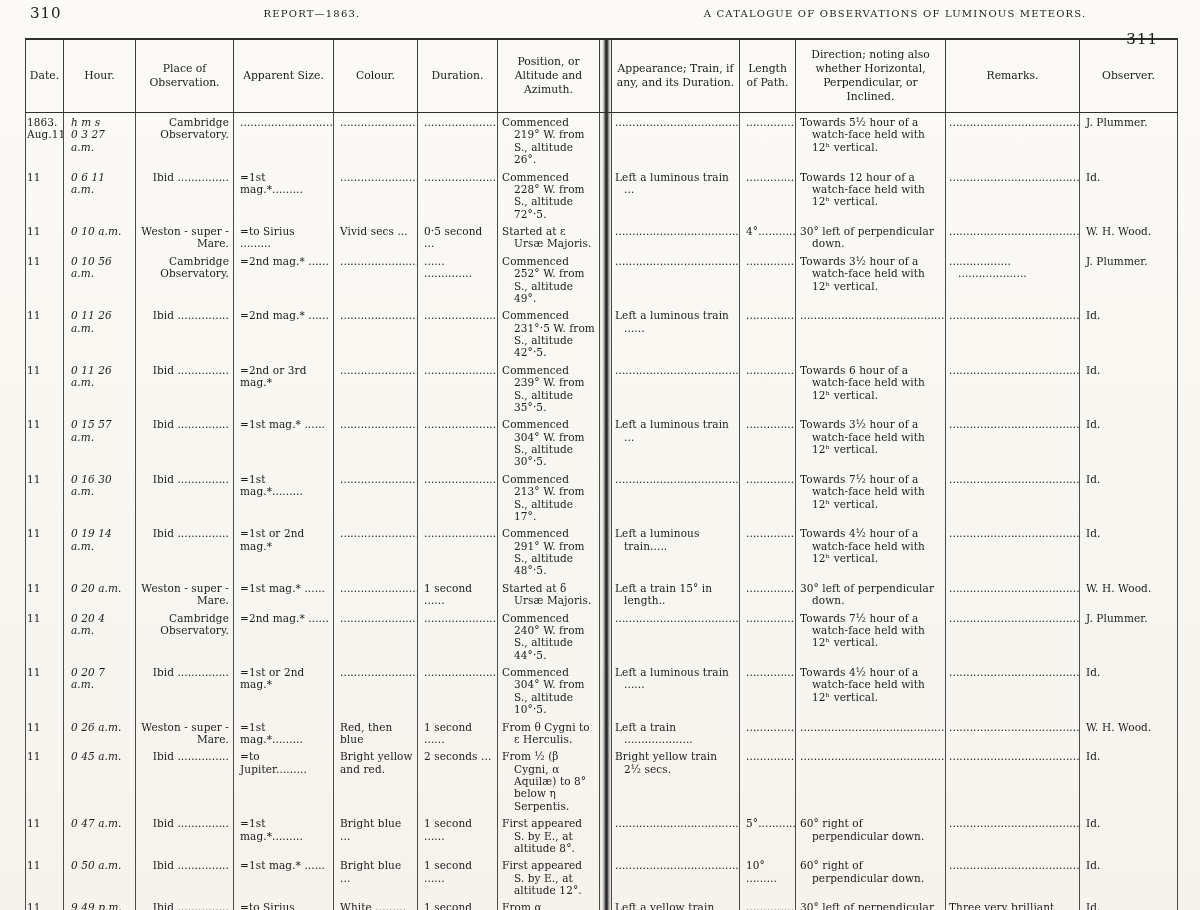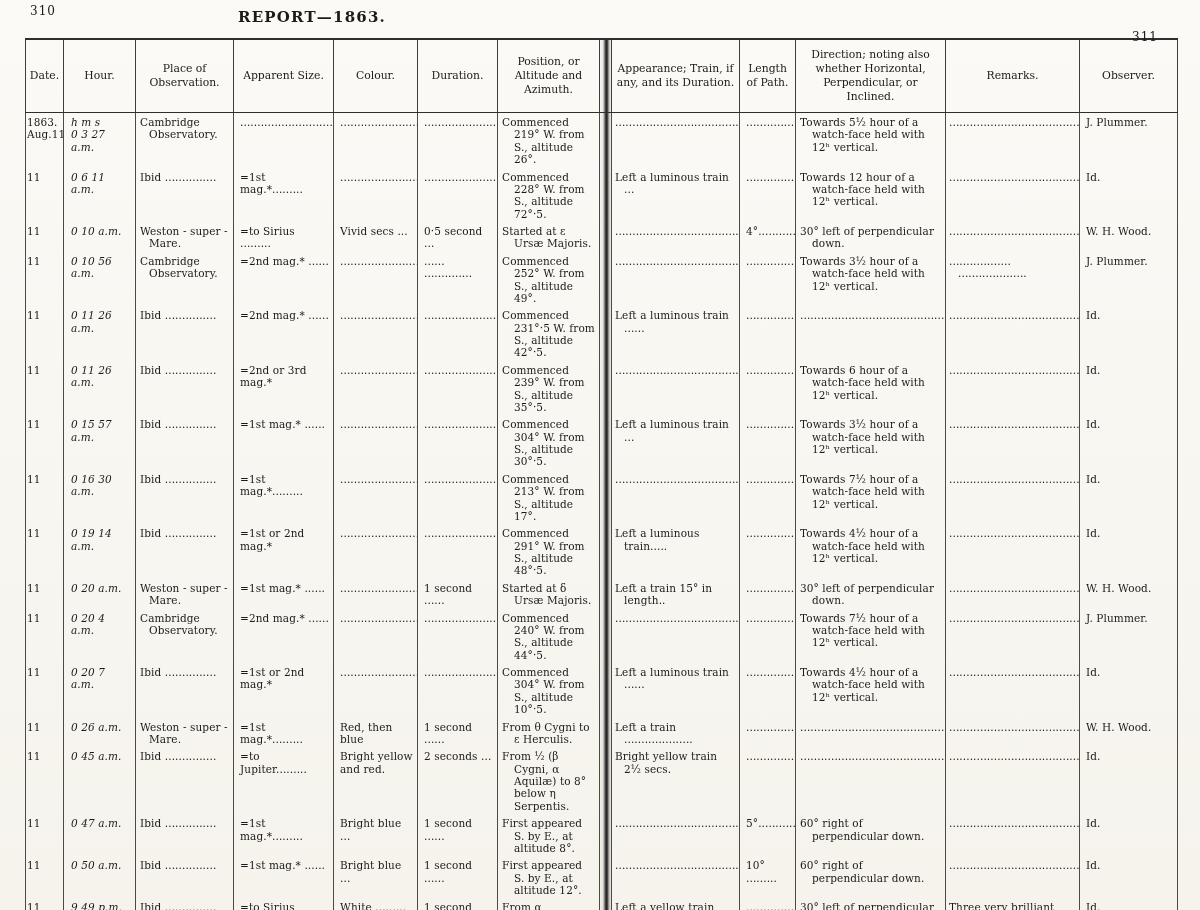--- a/index.html
+++ b/index.html
@@ -6,24 +6,24 @@
   body{
     width:1200px;height:910px;
     background:linear-gradient(#fbfaf6,#f5f3ec);
     font-family:"DejaVu Serif","Liberation Serif",serif;
     color:#1b1b1b;
     overflow:hidden;
   }
   .sheet{position:relative;width:1200px;height:910px;}
   
   .running-head{position:relative;height:30px;padding-top:6px;}
-  .pgnum{position:absolute;top:4px;font-size:12px;letter-spacing:1px;}
+  .pgnum{position:absolute;top:4px;font-size:15px;letter-spacing:1px;}
   .pg-left{left:30px;}
   .pg-right{right:42px;margin-top:26px;}
-  .rtitle{position:absolute;top:8px;font-size:15px;letter-spacing:1.2px;font-weight:bold;}
+  .rtitle{position:absolute;top:8px;font-size:10px;letter-spacing:1.2px;font-weight:normal;}
   .title-left{left:25px;width:574px;text-align:center;}
   .title-right{left:612px;width:566px;text-align:center;}
   
   table.catalogue{
     table-layout:fixed;width:1152px;margin-left:25px;margin-top:2px;
     border-collapse:collapse;
   }
   thead th{
     border:1px solid #3e3e3e;
     border-top:2px solid #2e2e2e;
@@ -46,31 +46,32 @@
   tbody tr:last-child td.gutter{border-bottom:none;}
   
   .c-date{white-space:pre-line;padding-left:1px;padding-right:3px;}
   .c-hour{white-space:pre-line;padding-left:7px;font-style:italic;}
   .c-place{padding-left:6px;text-indent:-0px;}
   .c-place,.c-size,.c-colour,.c-duration,.c-path,.c-observer{
     padding-left:6px;
   }
   .c-position,.c-direction{padding-left:16px;text-indent:-12px;}
   .c-appearance,.c-remarks{padding-left:12px;text-indent:-9px;}
-  .c-place{padding-left:13px;text-indent:-9px;}
+  .c-place{padding-left:13px;text-indent:-9px;text-align:right;}
   tbody td{letter-spacing:0.1px;}
 </style>
 </head>
 <body>
 
 <div class="sheet">
 
   <div class="running-head">
     <span class="pgnum pg-left">310</span>
     <span class="rtitle title-left">REPORT—1863.</span>
+    <span class="rtitle title-right">A CATALOGUE OF OBSERVATIONS OF LUMINOUS METEORS.</span>
     <span class="pgnum pg-right">311</span>
   </div>
 
   <table class="catalogue">
     <colgroup>
       <col style="width:38px">
         <col style="width:72px">
         <col style="width:98px">
       <col style="width:100px">
         <col style="width:84px">

